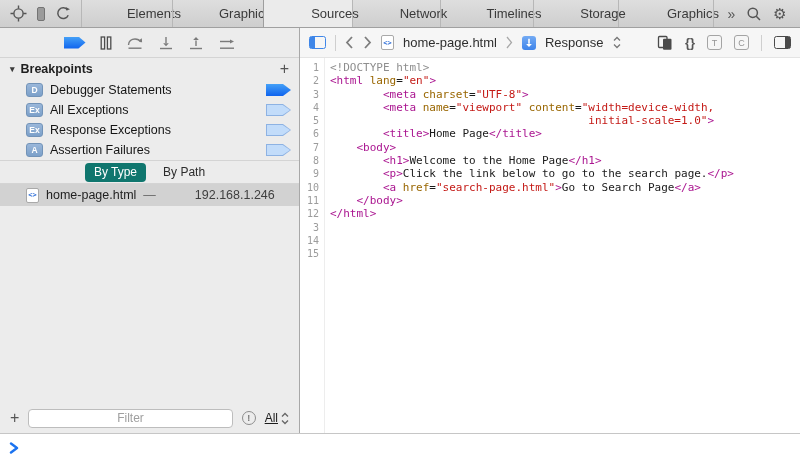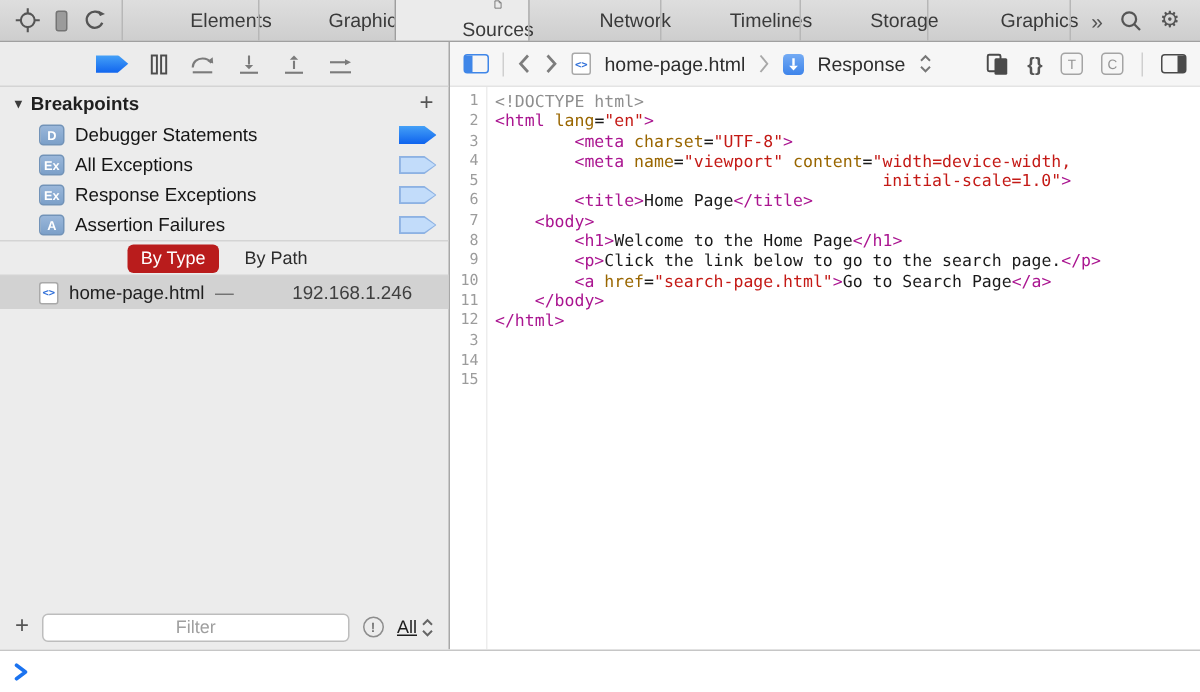--- a/index.html
+++ b/index.html
@@ -5,42 +5,42 @@
   html,body{margin:0;padding:0;background:#fff;}
   *{box-sizing:border-box;}
   body{font-family:"Liberation Sans",sans-serif;-webkit-font-smoothing:antialiased;}
   .window{width:800px;height:461px;display:flex;flex-direction:column;overflow:hidden;background:#fff;position:relative;}
 
   
   .tabbar{height:28px;flex:none;display:flex;align-items:stretch;background:linear-gradient(#dedede,#cecece);border-bottom:1px solid #a0a0a0;}
   .tool-icons{width:81px;flex:none;display:flex;align-items:center;justify-content:space-evenly;padding:0 4px;}
   .tbtn{display:flex;align-items:center;justify-content:center;cursor:default;}
   .tab{display:flex;align-items:center;justify-content:center;gap:6px;border-left:1px solid #b7b7b7;font-size:13px;color:#3a3a3a;flex:none;padding-left:48px;}
-  .tab.active{background:#ebebeb;border-left:1px solid #9e9e9e;box-shadow:1px 0 0 #9e9e9e;flex-direction:column;}
+  .tab.active{background:#ebebeb;border-left:1px solid #9e9e9e;box-shadow:1px 0 0 #9e9e9e;}
   .tab-extras{flex:1;display:flex;align-items:center;border-left:1px solid #b7b7b7;justify-content:space-evenly;padding:0 2px;}
   .chev-more{font-size:14px;color:#555;letter-spacing:-1px;}
   .gear{font-size:15px;color:#555;line-height:1;}
 
   
   .main{flex:1;display:flex;min-height:0;}
   .sidebar{width:300px;flex:none;background:#ececec;border-right:1px solid #a8a8a8;display:flex;flex-direction:column;}
   .debug-toolbar{height:30px;flex:none;display:flex;align-items:center;justify-content:center;gap:14px;border-bottom:1px solid #d4d4d4;}
   .bp-header{height:22px;flex:none;display:flex;align-items:center;gap:6px;padding:0 10px;font-size:12.5px;font-weight:bold;color:#1f1f1f;}
   .disclosure{font-size:9px;color:#3c3c3c;}
   .plus{margin-left:auto;font-size:16px;font-weight:400;color:#555;line-height:1;}
   .bp-row{height:20px;flex:none;display:flex;align-items:center;gap:7px;padding:0 8px 0 26px;font-size:12.5px;color:#151515;}
   .badge{width:17px;height:14px;flex:none;border-radius:3px;background:linear-gradient(#9ab7da,#7c9fc9);background:linear-gradient(#9ab7da,#7ca0c9);border:1px solid #7293b8;color:#fff;font-size:8.5px;font-weight:bold;display:flex;align-items:center;justify-content:center;}
   .bp-toggle{position:relative;width:25px;height:12px;margin-left:auto;flex:none;}
   .bp-toggle .shape{position:absolute;inset:0;clip-path:polygon(0 0,68% 0,100% 50%,68% 100%,0 100%);}
   .bp-toggle.on .shape{background:linear-gradient(#44a0f7,#0f63ee);}
   .bp-toggle.off .shape{background:#8db2e3;}
   .bp-toggle.off .inner{position:absolute;top:1px;bottom:1px;left:1px;right:1px;clip-path:polygon(0 0,68% 0,100% 50%,68% 100%,0 100%);background:#c2dcfa;}
   .scopebar{height:24px;flex:none;display:flex;align-items:center;justify-content:center;gap:8px;border-top:1px solid #d4d4d4;border-bottom:1px solid #d4d4d4;font-size:12px;}
   .scope-btn{padding:2.5px 9px;color:#2c2c2c;}
-  .scope-btn.active{background:#b91c1c;color:#fff;border-radius:4px;text-align:right;}
+  .scope-btn.active{background:#0f766e;color:#fff;border-radius:4px;text-align:right;}
   .resource-row{height:22px;flex:none;display:flex;align-items:center;gap:7px;padding:0 8px 0 26px;background:#d2d2d2;font-size:12.5px;color:#1f1f1f;}
   .res-host{color:#3f3f3f;margin-left:32px;}
   .res-dash{color:#666;}
   .code-doc{width:13px;height:15px;flex:none;background:#fff;border:1px solid #a9a9a9;border-radius:2px;display:flex;align-items:center;justify-content:center;font-family:"DejaVu Sans Mono",monospace;font-size:7px;font-weight:bold;color:#2f6fd8;}
   .code-doc::after{content:"<>";}
   .sidebar-fill{flex:1;}
   .filterbar{height:30px;flex:none;display:flex;align-items:center;gap:9px;padding:0 10px;}
   .filter-input{flex:1;height:19px;min-width:0;border:1px solid #bdbdbd;border-radius:4px;background:#fff;font-family:"Liberation Sans",sans-serif;font-size:12px;color:#333;padding:0 6px;outline:none;text-align:center;}
   .filter-input::placeholder{color:#9f9f9f;}
   .excl{width:14px;height:14px;flex:none;border:1.2px solid #8d8d8d;border-radius:50%;color:#777;font-size:9px;font-weight:bold;display:flex;align-items:center;justify-content:center;}

